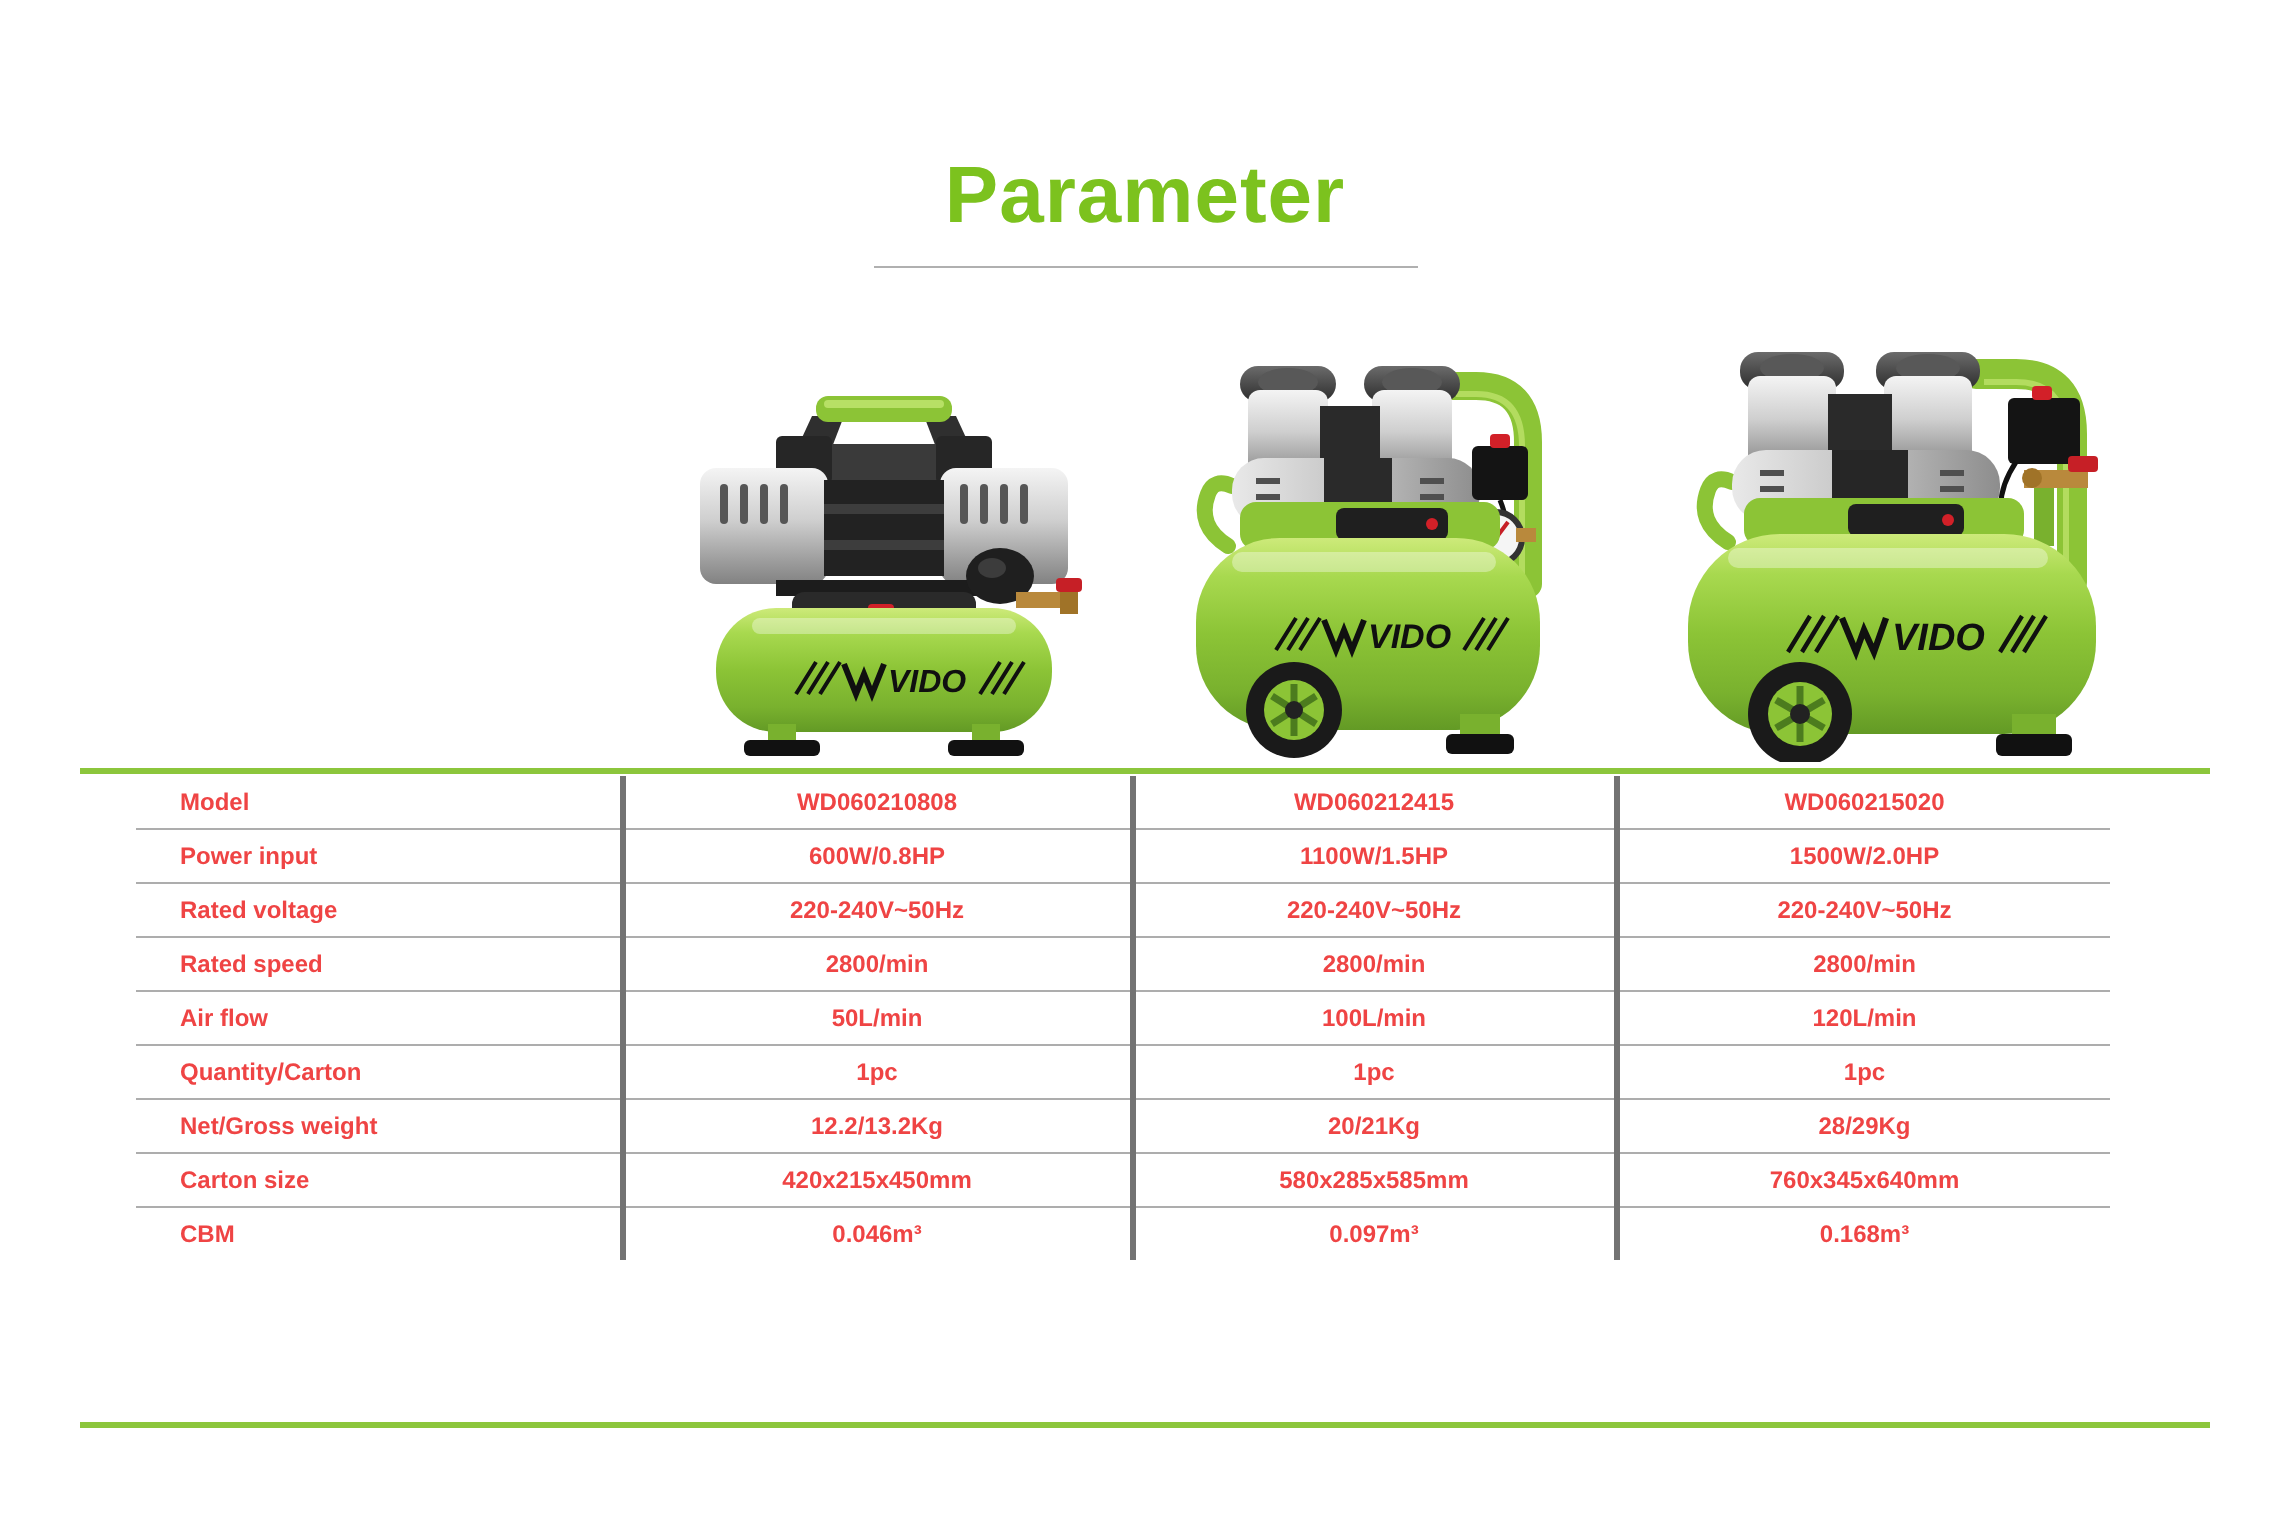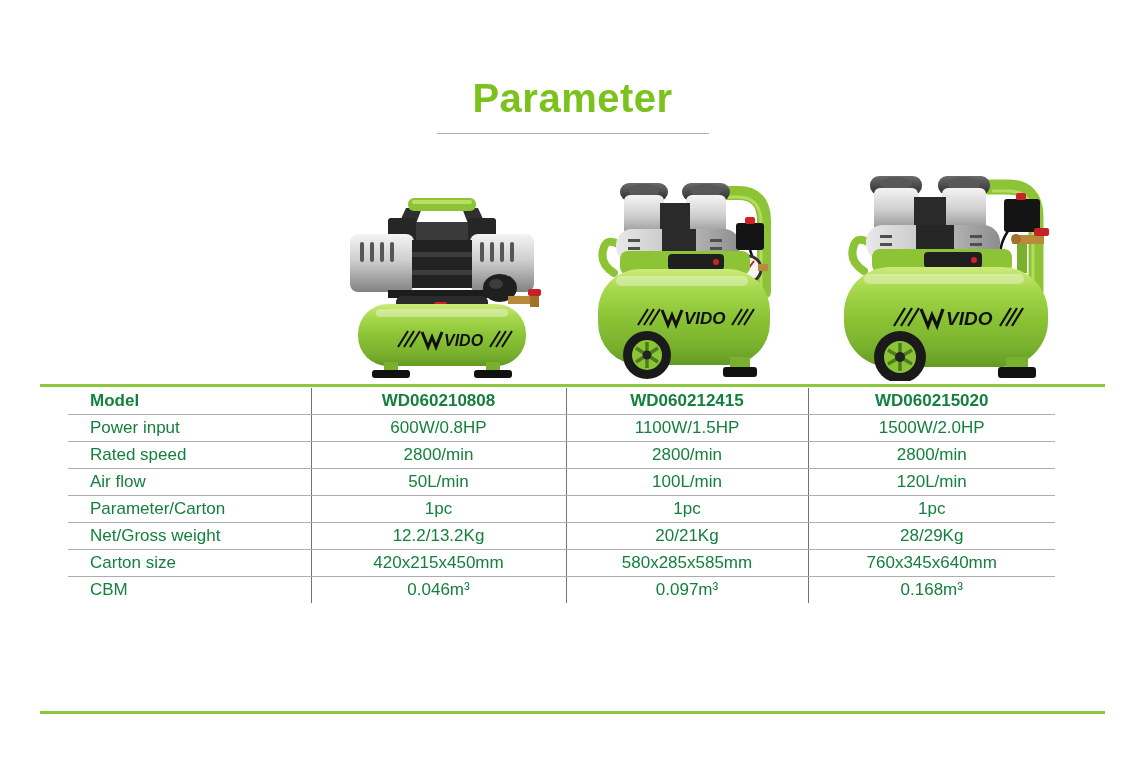--- a/index.html
+++ b/index.html
@@ -17,25 +17,25 @@
   .p1{left:332px;top:192px;}
   .p2{left:590px;top:177px;}
   .p3{left:838px;top:171px;}
 
   
   .gline{position:absolute;left:40px;width:1065px;height:3px;background:#8cc63c;}
   .gline.top{top:384px;}
   .gline.bottom{top:711px;}
 
   table.spec{position:absolute;left:68px;top:388px;width:987px;
-             border-collapse:collapse;table-layout:fixed;font-size:17px;color:#15803d;}
-  table.spec td{height:26px;padding:0;border-bottom:1px solid #adadad;vertical-align:middle;}
+             border-collapse:collapse;table-layout:fixed;font-size:12px;color:#ef4444;}
+  table.spec td{height:26px;padding:0;border-bottom:1px solid #adadad;vertical-align:middle;font-weight:bold;}
   table.spec tr:last-child td{border-bottom:none;}
   table.spec td.lbl{text-align:left;padding-left:22px;}
-  table.spec td.val{text-align:center;border-left:1px solid #737373;}
+  table.spec td.val{text-align:center;border-left:3px solid #737373;}
   table.spec tr.hdr td{font-weight:bold;}
 
   svg text.logo{font-family:"Liberation Sans",sans-serif;font-weight:bold;
                 font-style:italic;fill:#101010;}
 </style>
 </head>
 <body>
 
 <div id="page">
 
@@ -266,33 +266,39 @@
       <td class="val">WD060212415</td>
       <td class="val">WD060215020</td>
     </tr>
     <tr>
       <td class="lbl">Power input</td>
       <td class="val">600W/0.8HP</td>
       <td class="val">1100W/1.5HP</td>
       <td class="val">1500W/2.0HP</td>
     </tr>
     <tr>
+      <td class="lbl">Rated voltage</td>
+      <td class="val">220-240V~50Hz</td>
+      <td class="val">220-240V~50Hz</td>
+      <td class="val">220-240V~50Hz</td>
+    </tr>
+    <tr>
       <td class="lbl">Rated speed</td>
       <td class="val">2800/min</td>
       <td class="val">2800/min</td>
       <td class="val">2800/min</td>
     </tr>
     <tr>
       <td class="lbl">Air flow</td>
       <td class="val">50L/min</td>
       <td class="val">100L/min</td>
       <td class="val">120L/min</td>
     </tr>
     <tr>
-      <td class="lbl">Parameter/Carton</td>
+      <td class="lbl">Quantity/Carton</td>
       <td class="val">1pc</td>
       <td class="val">1pc</td>
       <td class="val">1pc</td>
     </tr>
     <tr>
       <td class="lbl">Net/Gross weight</td>
       <td class="val">12.2/13.2Kg</td>
       <td class="val">20/21Kg</td>
       <td class="val">28/29Kg</td>
     </tr>

